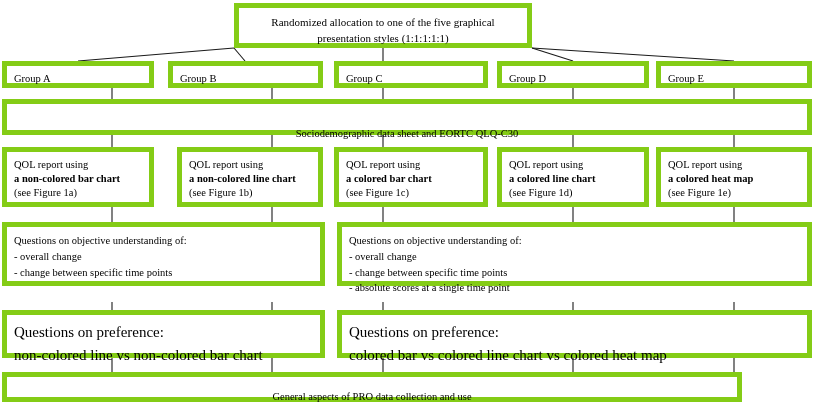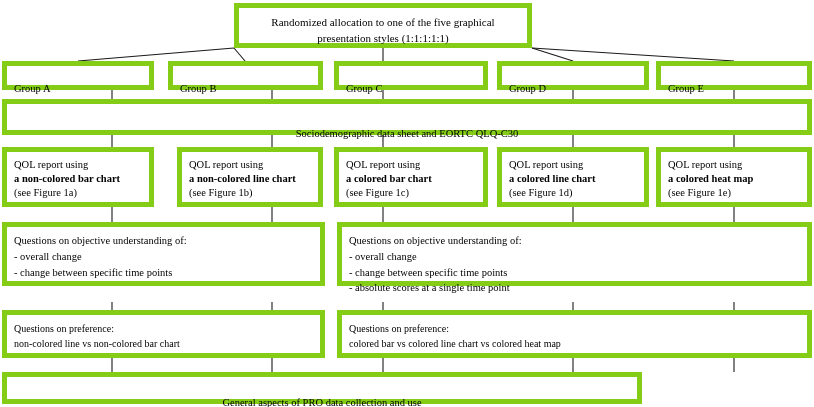--- a/index.html
+++ b/index.html
@@ -54,21 +54,21 @@
     width: 298px;
     height: 45px;
     padding-top: 7px;
     font-size: 11px;
     line-height: 1.45;
   }
   
   .group-box {
     top: 61px;
     height: 27px;
-    padding-top: 16px;
+    padding-top: 6px;
     font-size: 10.5px;
   }
   #box-group-a { left: 2px;   width: 152px; }
   #box-group-b { left: 168px; width: 155px; }
   #box-group-c { left: 334px; width: 154px; }
   #box-group-d { left: 497px; width: 152px; }
   #box-group-e { left: 656px; width: 156px; }
   
   #box-sociodemographic {
     left: 2px;
@@ -99,32 +99,32 @@
     font-size: 10.5px;
     line-height: 1.5;
   }
   #box-objective-left  { left: 2px;   width: 323px; }
   #box-objective-right { left: 337px; width: 475px; }
   
   .preference-box {
     top: 310px;
     height: 48px;
     padding-top: 6px;
-    font-size: 10px;
+    font-size: 15px;
     line-height: 1.5;
   }
   #box-preference-left  { left: 2px;   width: 323px; }
   #box-preference-right { left: 337px; width: 475px; }
   
   #box-general {
     left: 2px;
     top: 372px;
-    width: 640px;
+    width: 740px;
     height: 30px;
-    padding-top: 19px;
+    padding-top: 13px;
     font-size: 10.5px;
     text-align: center;
   }
 </style>
 </head>
 <body>
 
 <div id="canvas">
 
   <svg id="connectors" viewBox="0 0 814 407" width="814" height="407">

